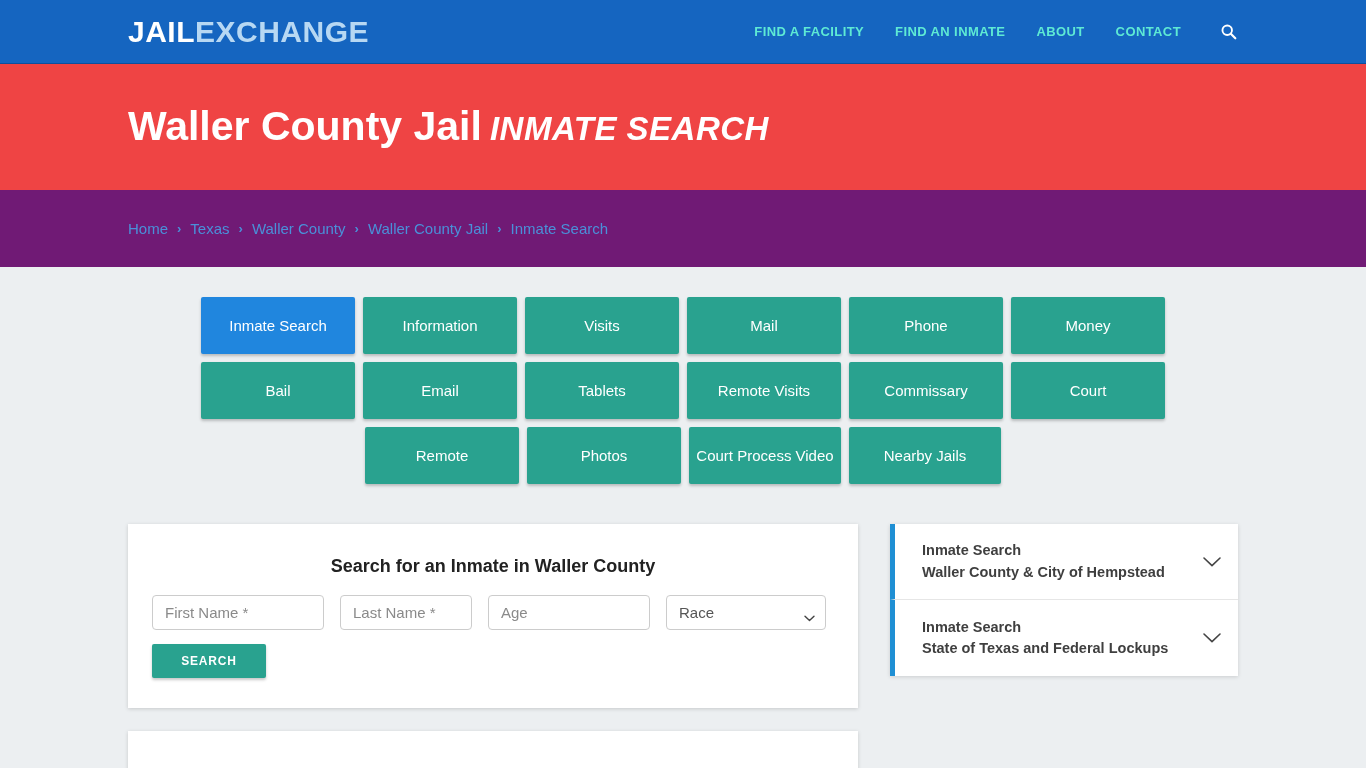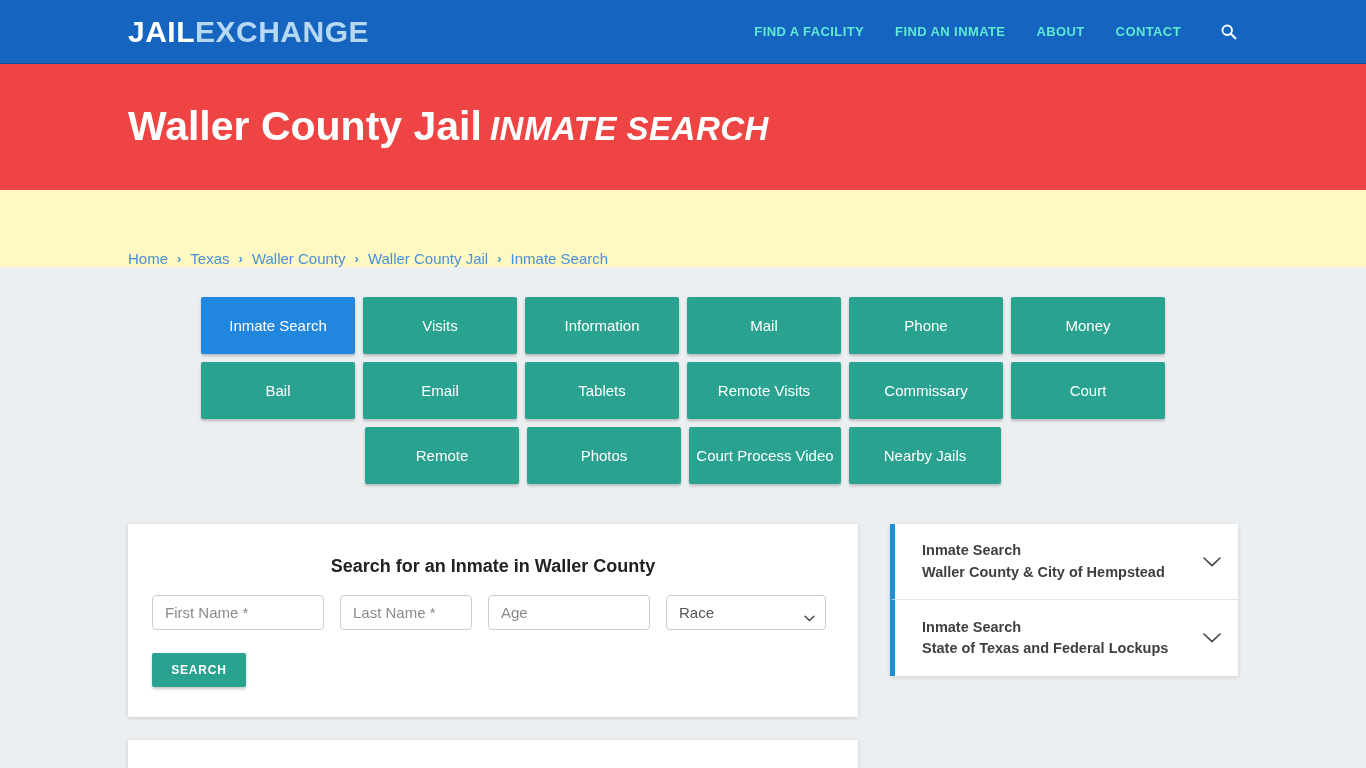--- a/index.html
+++ b/index.html
@@ -74,24 +74,24 @@
   .hero h1 .sub {
     font-size: 33px;
     font-style: italic;
     font-weight: bold;
     letter-spacing: 0.5px;
     margin-left: 8px;
   }
 
   
   .breadcrumb-bar {
-    background: #fef9c3;
+    background: #701a75;
     height: 77px;
     display: flex;
-    align-items: flex-end;
+    align-items: center;
   }
   .breadcrumb {
     margin-left: 128px;
     display: flex;
     align-items: center;
     gap: 9px;
     font-size: 15px;
   }
   .crumb {
     color: #4a90d9;
@@ -185,22 +185,22 @@
     -webkit-appearance: none;
     padding-right: 28px;
     cursor: pointer;
   }
   .select-chevron {
     position: absolute;
     right: 11px; top: 13px;
     pointer-events: none;
   }
   .btn-search {
-    margin-top: 23px;
-    width: 94px;
+    margin-top: 14px;
+    width: 114px;
     height: 34px;
     background: #29a28f;
     color: #ffffff;
     border: none;
     border-radius: 2px;
     font-size: 12px;
     font-weight: bold;
     letter-spacing: 0.8px;
     box-shadow: 0 2px 3px rgba(0,0,0,0.22);
     cursor: pointer;
@@ -281,22 +281,22 @@
     <span class="crumb-sep">›</span>
     <span class="crumb current">Inmate Search</span>
   </nav>
 </div>
 
 <div class="page">
   <div class="container">
 
     <div class="tabgrid">
       <div class="tab active">Inmate Search</div>
+      <div class="tab">Information</div>
       <div class="tab">Visits</div>
-      <div class="tab">Information</div>
       <div class="tab">Mail</div>
       <div class="tab">Phone</div>
       <div class="tab">Money</div>
       <div class="tab">Bail</div>
       <div class="tab">Email</div>
       <div class="tab">Tablets</div>
       <div class="tab">Remote Visits</div>
       <div class="tab">Commissary</div>
       <div class="tab">Court</div>
       <div class="tab">Remote</div>

